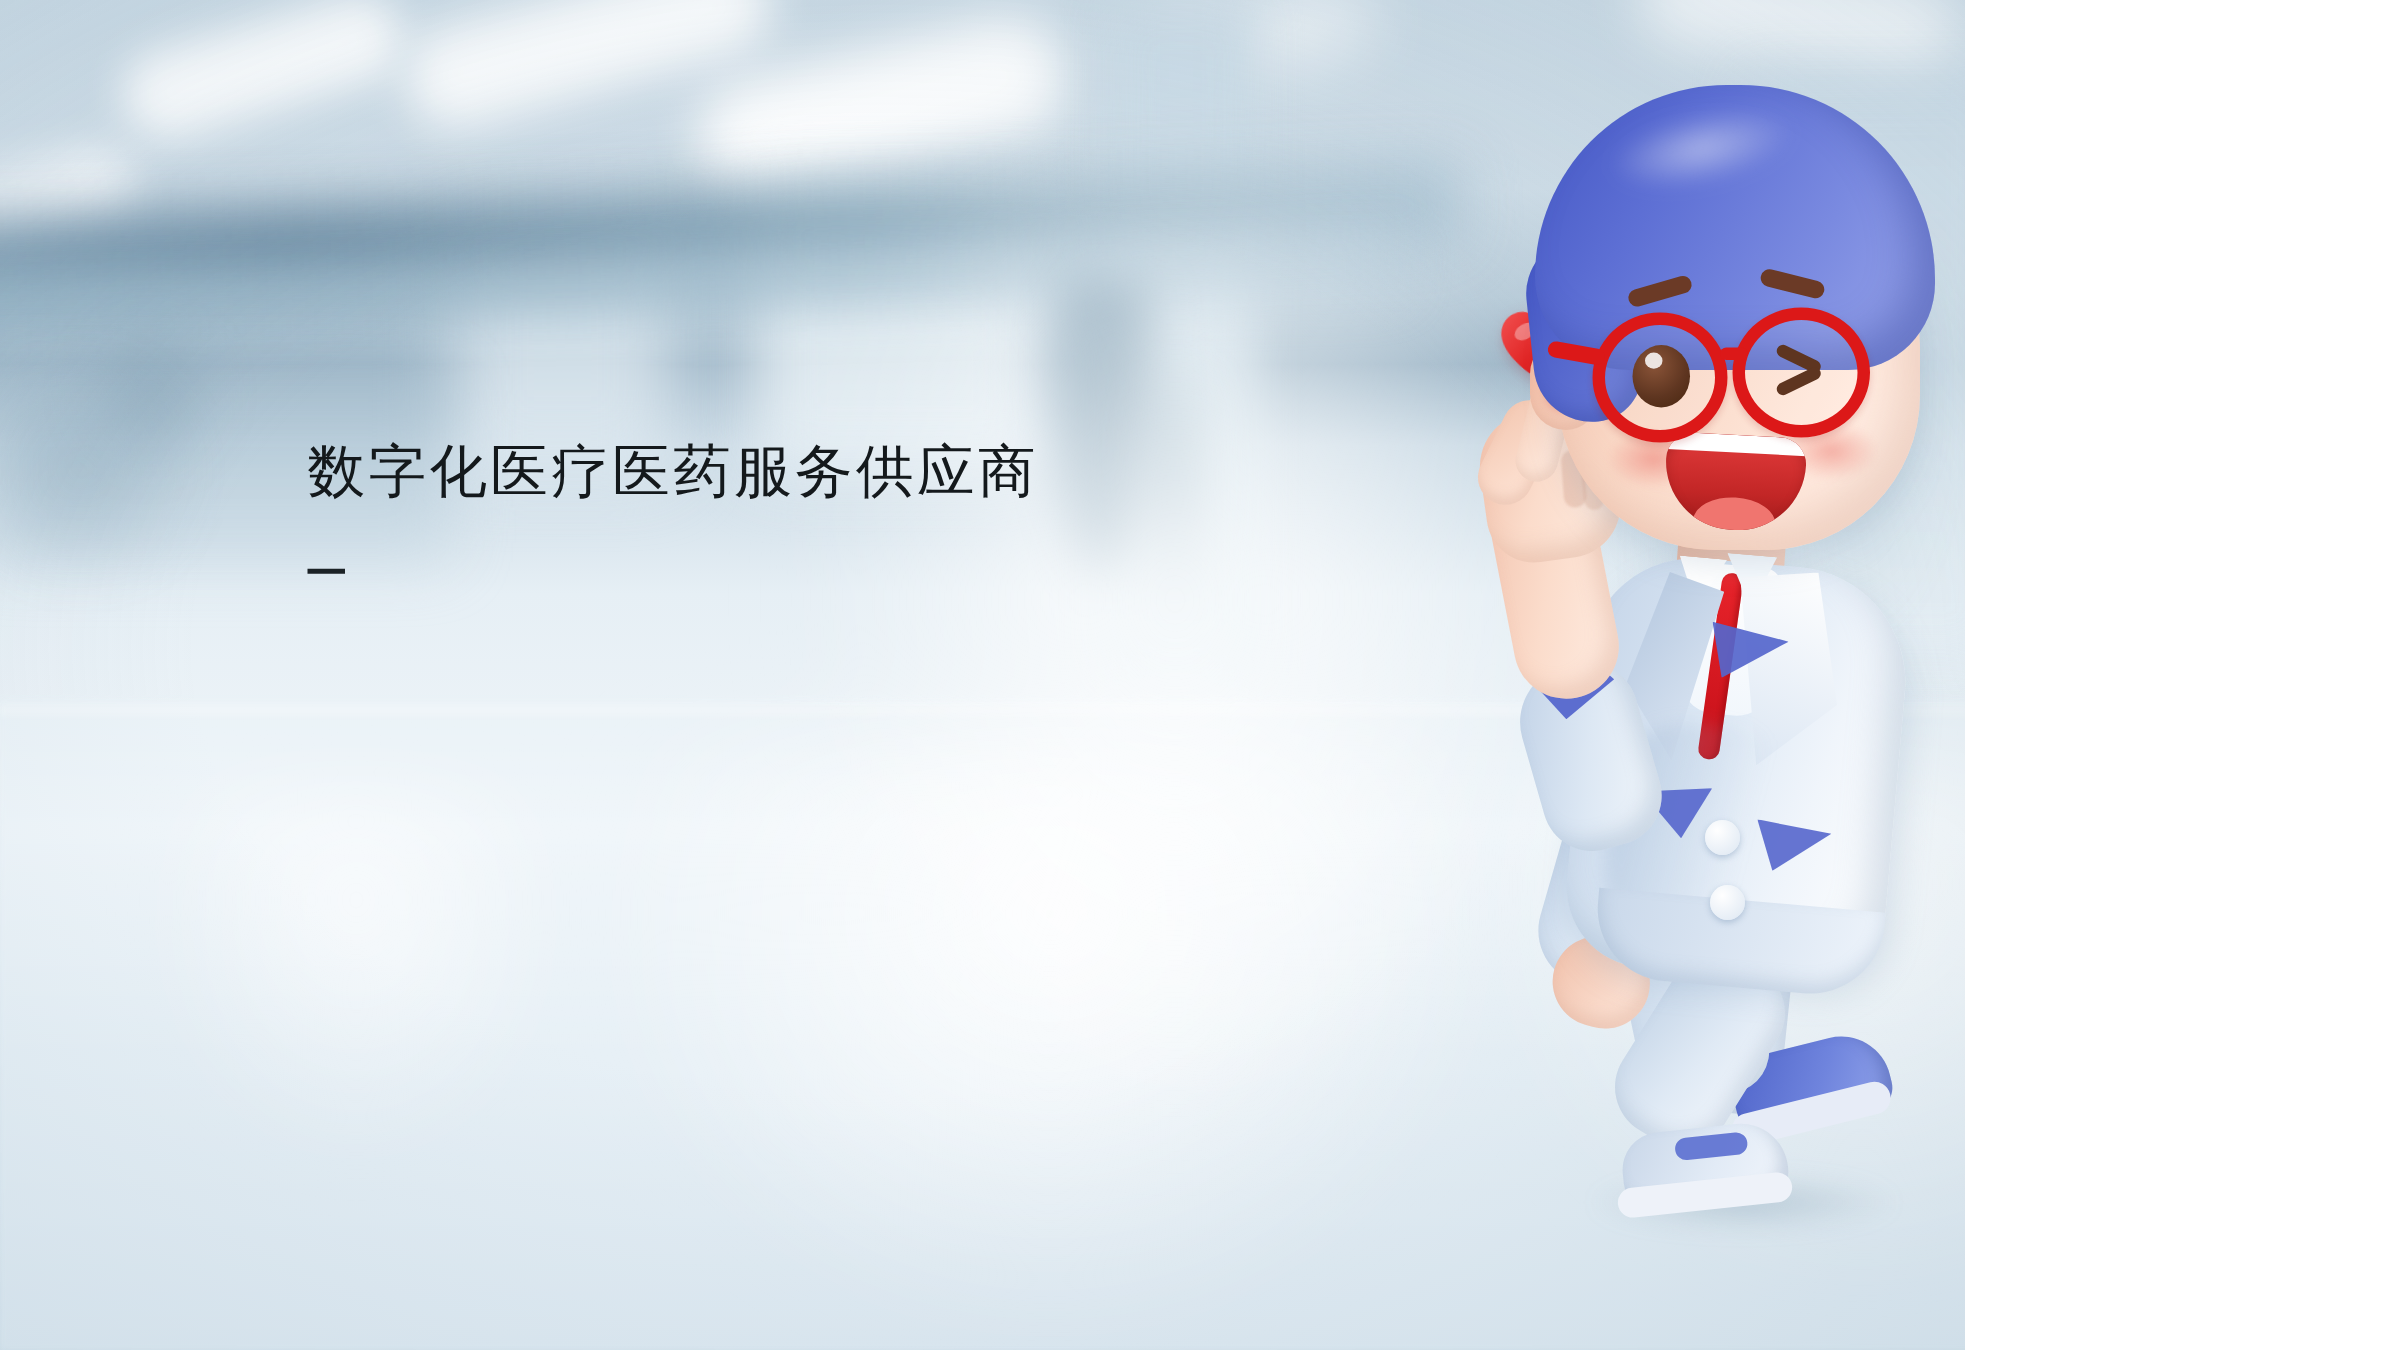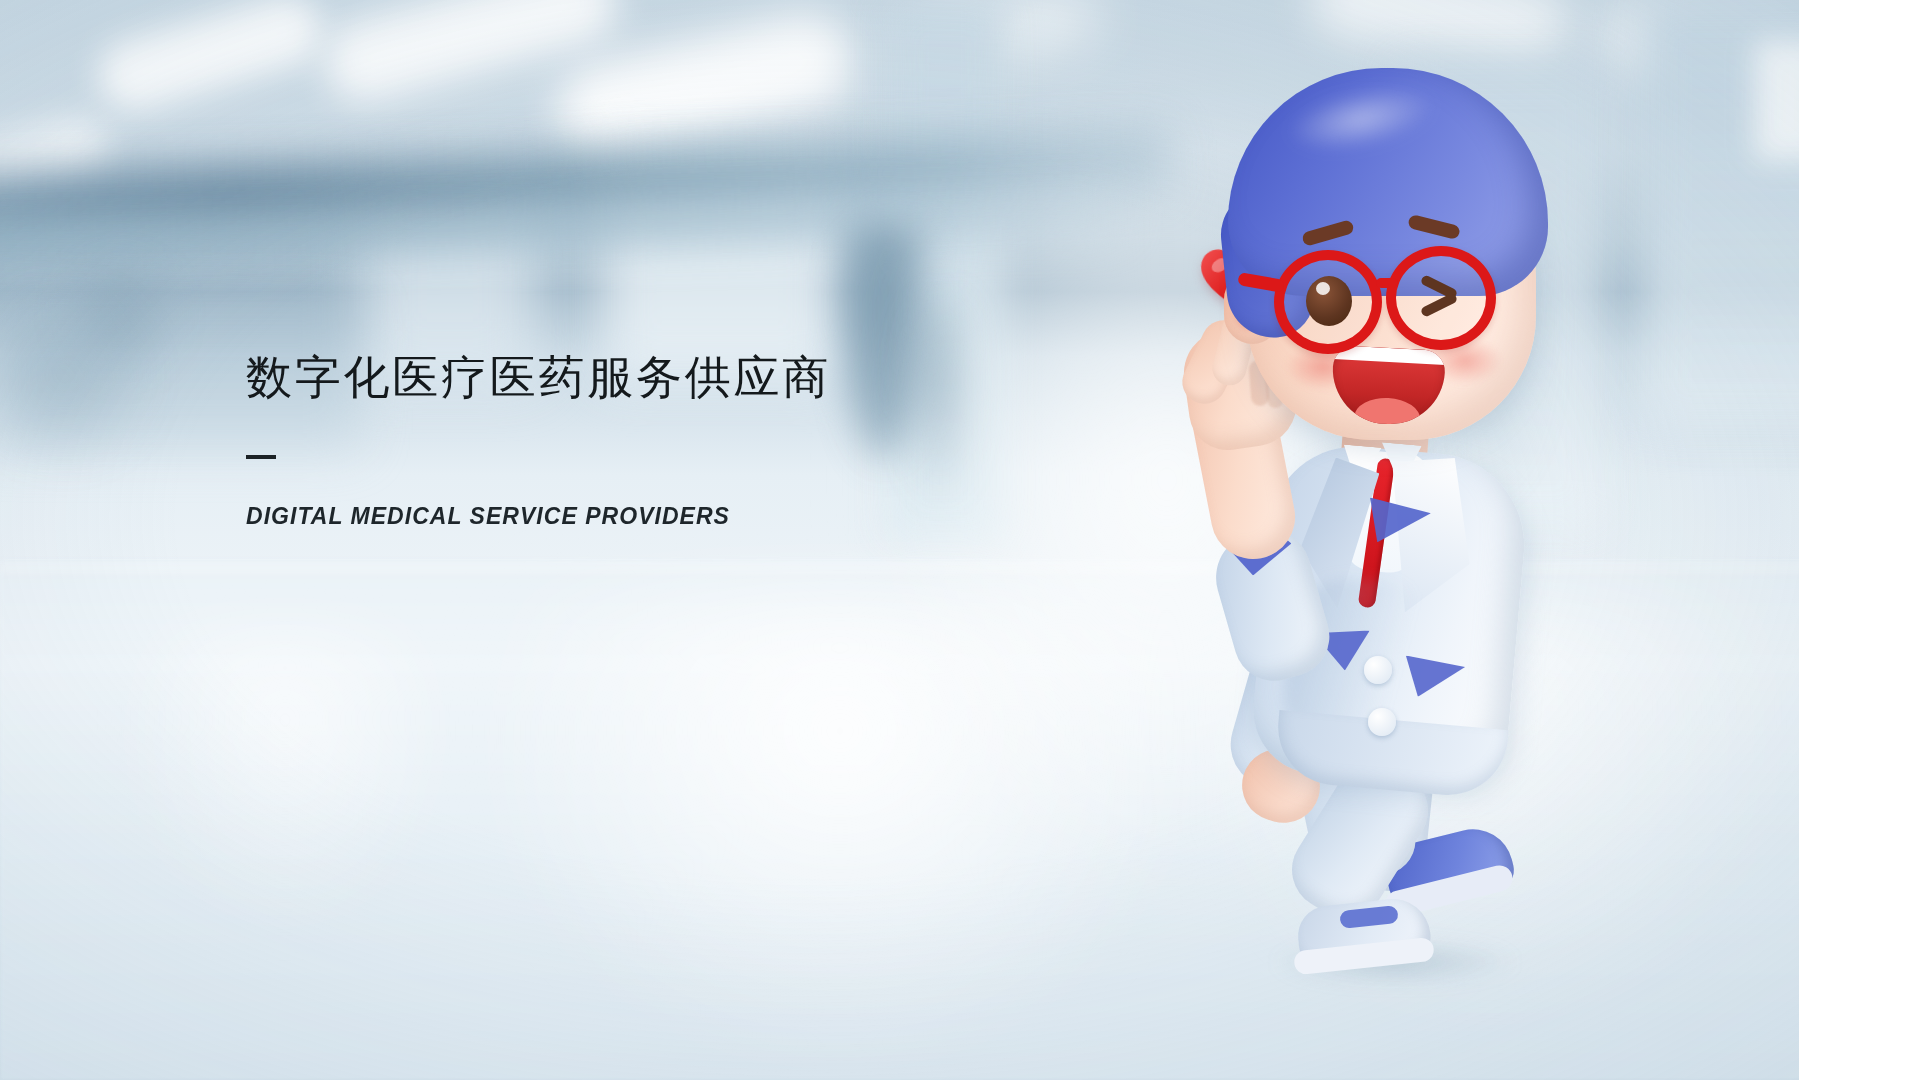--- a/index.html
+++ b/index.html
@@ -1,21 +1,21 @@
 <!DOCTYPE html>
 <html lang="zh"><head>
 <meta charset="utf-8">
 <title>Banner</title>
 <style>
   html,body{margin:0;padding:0;background:#fff;}
   *{box-sizing:border-box;}
 
   #stage{
     position:relative;
-    width:1799px;height:1080px;
+    width:1572px;height:1080px;
     overflow:hidden;
     font-family:"Liberation Sans","DejaVu Sans",sans-serif;
     background:#bef264;
   }
 
   
   .bg-base{
     position:absolute;inset:0;
     background:
       linear-gradient(180deg,#c9d9e4 0%, #cfdde7 14%, #b9ccd9 22%,
@@ -358,21 +358,20 @@
   <div class="floor-shine"></div>
   <div class="floor-shine2"></div>
   <div class="floor-refl"></div>
   <div class="glow-right"></div>
   <div class="vignette"></div>
 
   <div class="copy">
     <div class="headline-cn">数字化医疗医药服务供应商</div>
     <div class="rule"></div>
     <div class="en">
-      <div class="en-line">DIGITAL MEDICAL SERVICE PROVIDERS</div>
     </div>
   </div>
 
   <div class="mascot">
 
     <div class="m m-shadow"></div>
 
     <div class="m leg-back"></div>
     <div class="m shoe-back"></div>
     <div class="m shoe-back-sole"></div>

